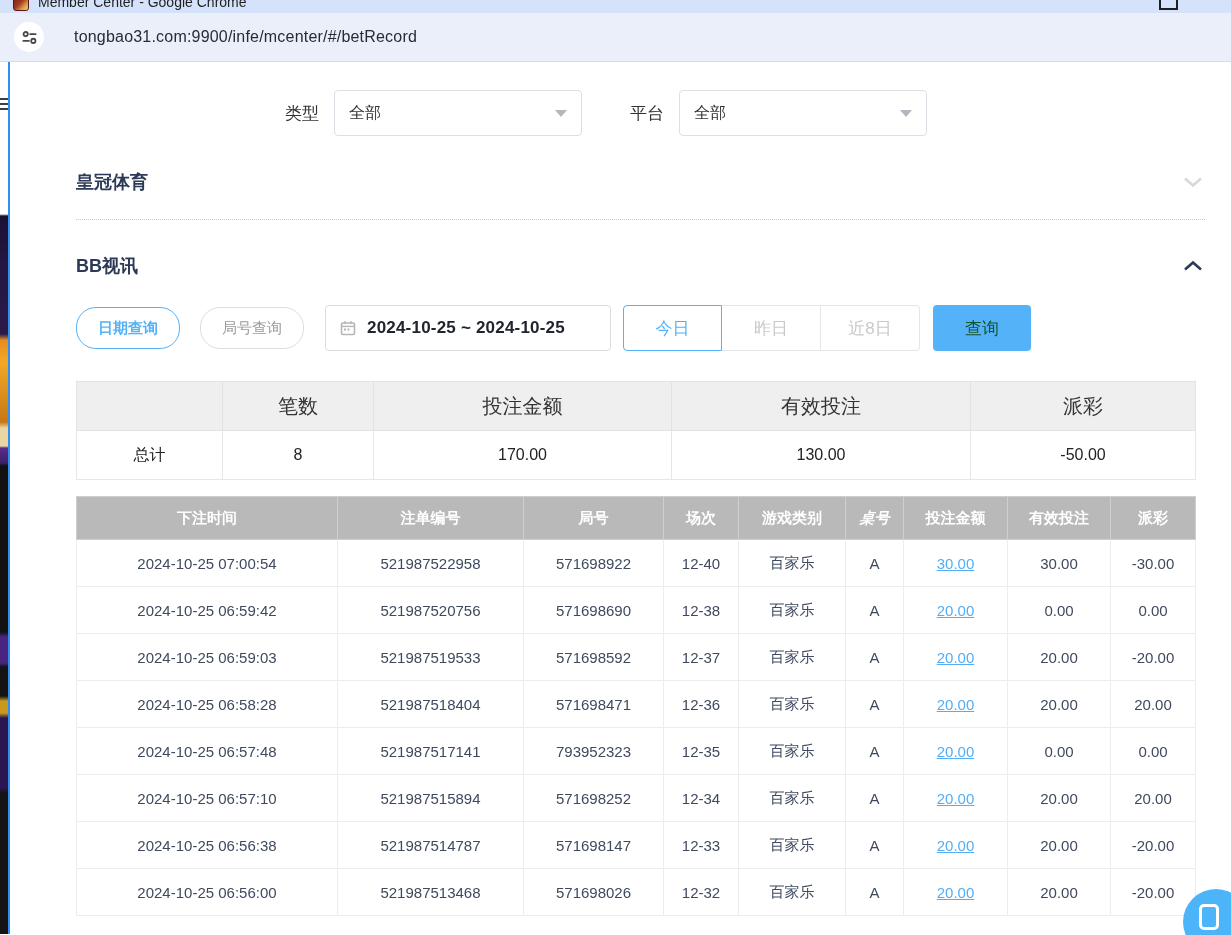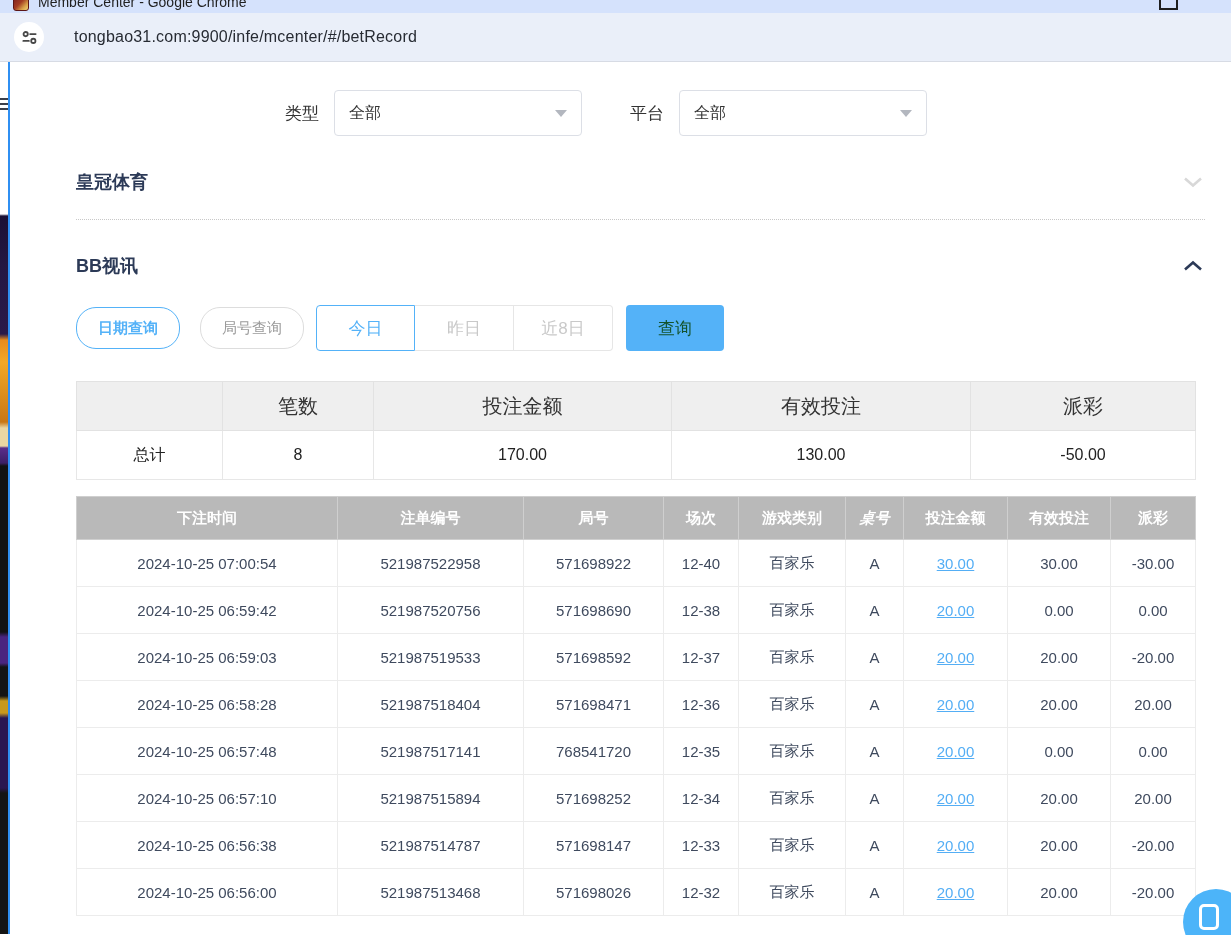--- a/index.html
+++ b/index.html
@@ -156,20 +156,31 @@
     <div class="section-row">
       <span class="section-title">BB视讯</span>
       <svg width="24" height="24" viewBox="0 0 24 24">
         <path d="M4 15.5 L12 8.5 L20 15.5" fill="none" stroke="#2c3a57" stroke-width="2.6"></path>
       </svg>
     </div>
 
     <div class="query-bar">
       <div class="pill-btn pill-active">日期查询</div>
       <div class="pill-btn pill-idle">局号查询</div>
+      <div class="date-input">
+        <svg width="16" height="16" viewBox="0 0 16 16">
+          <rect x="1.5" y="3" width="13" height="11.5" rx="1.5" fill="none" stroke="#b6b6b6" stroke-width="1.6"></rect>
+          <line x1="1.5" y1="6.4" x2="14.5" y2="6.4" stroke="#b6b6b6" stroke-width="1.4"></line>
+          <line x1="5" y1="1.2" x2="5" y2="4" stroke="#b6b6b6" stroke-width="1.6"></line>
+          <line x1="11" y1="1.2" x2="11" y2="4" stroke="#b6b6b6" stroke-width="1.6"></line>
+          <rect x="4" y="8.5" width="2" height="2" fill="#b6b6b6"></rect>
+          <rect x="7.5" y="8.5" width="2" height="2" fill="#b6b6b6"></rect>
+        </svg>
+        <span class="date-text">2024-10-25 ~ 2024-10-25</span>
+      </div>
       <div class="range-group">
         <div class="range-btn range-today">今日</div>
         <div class="range-btn range-idle">昨日</div>
         <div class="range-btn range-idle range-last">近8日</div>
       </div>
       <button class="query-btn">查询</button>
     </div>
 
     <table class="summary-table">
       <thead>
@@ -247,21 +258,21 @@
             <td>12-36</td>
             <td>百家乐</td>
             <td>A</td>
             <td class="link">20.00</td>
             <td>20.00</td>
             <td>20.00</td>
           </tr>
           <tr>
             <td>2024-10-25 06:57:48</td>
             <td>521987517141</td>
-            <td>768541720</td>
+            <td>793952323</td>
             <td>12-35</td>
             <td>百家乐</td>
             <td>A</td>
             <td class="link">20.00</td>
             <td>0.00</td>
             <td>0.00</td>
           </tr>
           <tr>
             <td>2024-10-25 06:57:10</td>
             <td>521987515894</td>

